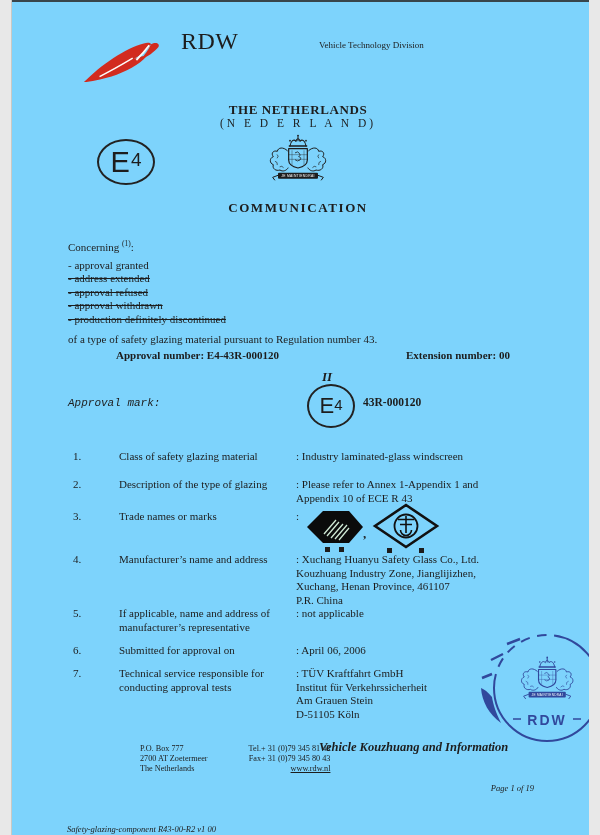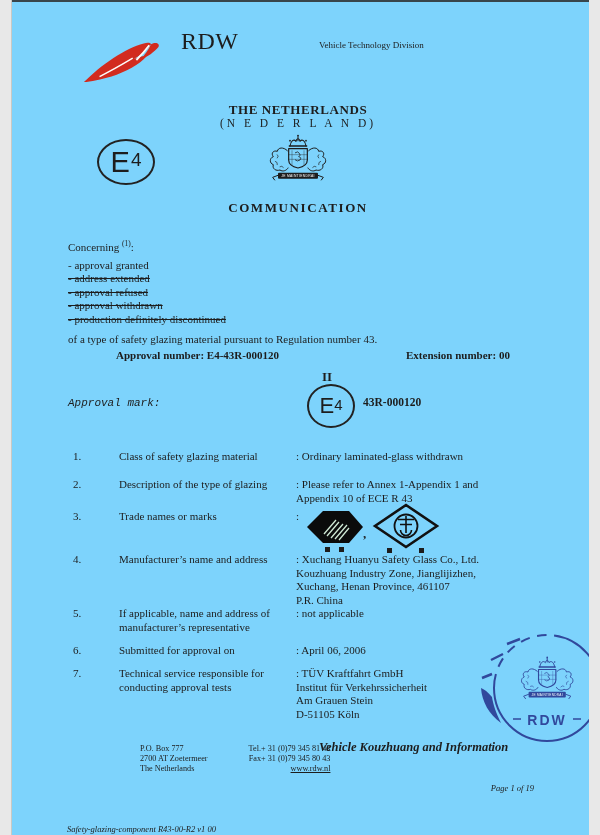--- a/index.html
+++ b/index.html
@@ -28,21 +28,21 @@
   
   .concerning{left:57px;top:237px;line-height:13.4px;}
   .concerning .hd{margin-bottom:5px;}
   .concerning sup{font-size:7.5px;}
   .struck{text-decoration:line-through;text-decoration-thickness:1px;}
   .subject{margin-top:7px;}
   
   .appr-num{left:57px;top:349px;font-weight:bold;margin-left:48px;}
   .ext-num{left:395px;top:349px;font-weight:bold;}
   .mark-label{left:57px;top:397px;font-style:italic;font-family:Liberation Mono, monospace;}
-  .mark-class{left:311px;top:369px;font-weight:bold;font-size:13px;}
+  .mark-class{left:311px;top:369px;font-weight:bold;font-style:italic;font-size:13px;}
   .mark-circle{left:296px;top:384px;width:44px;height:40px;border:2px solid #222;border-radius:50%;
     display:flex;align-items:center;justify-content:center;font-family:"Liberation Sans",sans-serif;}
   .mark-circle .e{font-size:22px;line-height:1;}
   .mark-circle .d{font-size:15px;line-height:1;transform:translateY(-2px);}
   .mark-number{left:352px;top:396px;font-weight:bold;font-size:11.5px;}
   
   .item-row{position:absolute;left:0;width:100%;}
   .col-num{position:absolute;left:62px;}
   .col-label{position:absolute;left:108px;width:180px;white-space:pre-line;line-height:13.5px;}
   .col-value{position:absolute;left:285px;width:260px;white-space:pre-line;line-height:13.5px;}
@@ -124,21 +124,21 @@
   <div class="abs mark-class">II</div>
   <div class="abs mark-circle">
     <span class="e">E</span>
     <span class="d">4</span>
   </div>
   <div class="abs mark-number">43R-000120</div>
 
   <div class="item-row" style="top:450px">
     <span class="col-num">1.</span>
     <span class="col-label">Class of safety glazing material</span>
-    <span class="col-value">: Ordinary laminated-glass withdrawn</span>
+    <span class="col-value">: Industry laminated-glass windscreen</span>
   </div>
   <div class="item-row" style="top:478px">
     <span class="col-num">2.</span>
     <span class="col-label">Description of the type of glazing</span>
     <span class="col-value">: Please refer to Annex 1-Appendix 1 and
 Appendix 10 of ECE R 43</span>
   </div>
   <div class="item-row" style="top:510px">
     <span class="col-num">3.</span>
     <span class="col-label">Trade names or marks</span>

